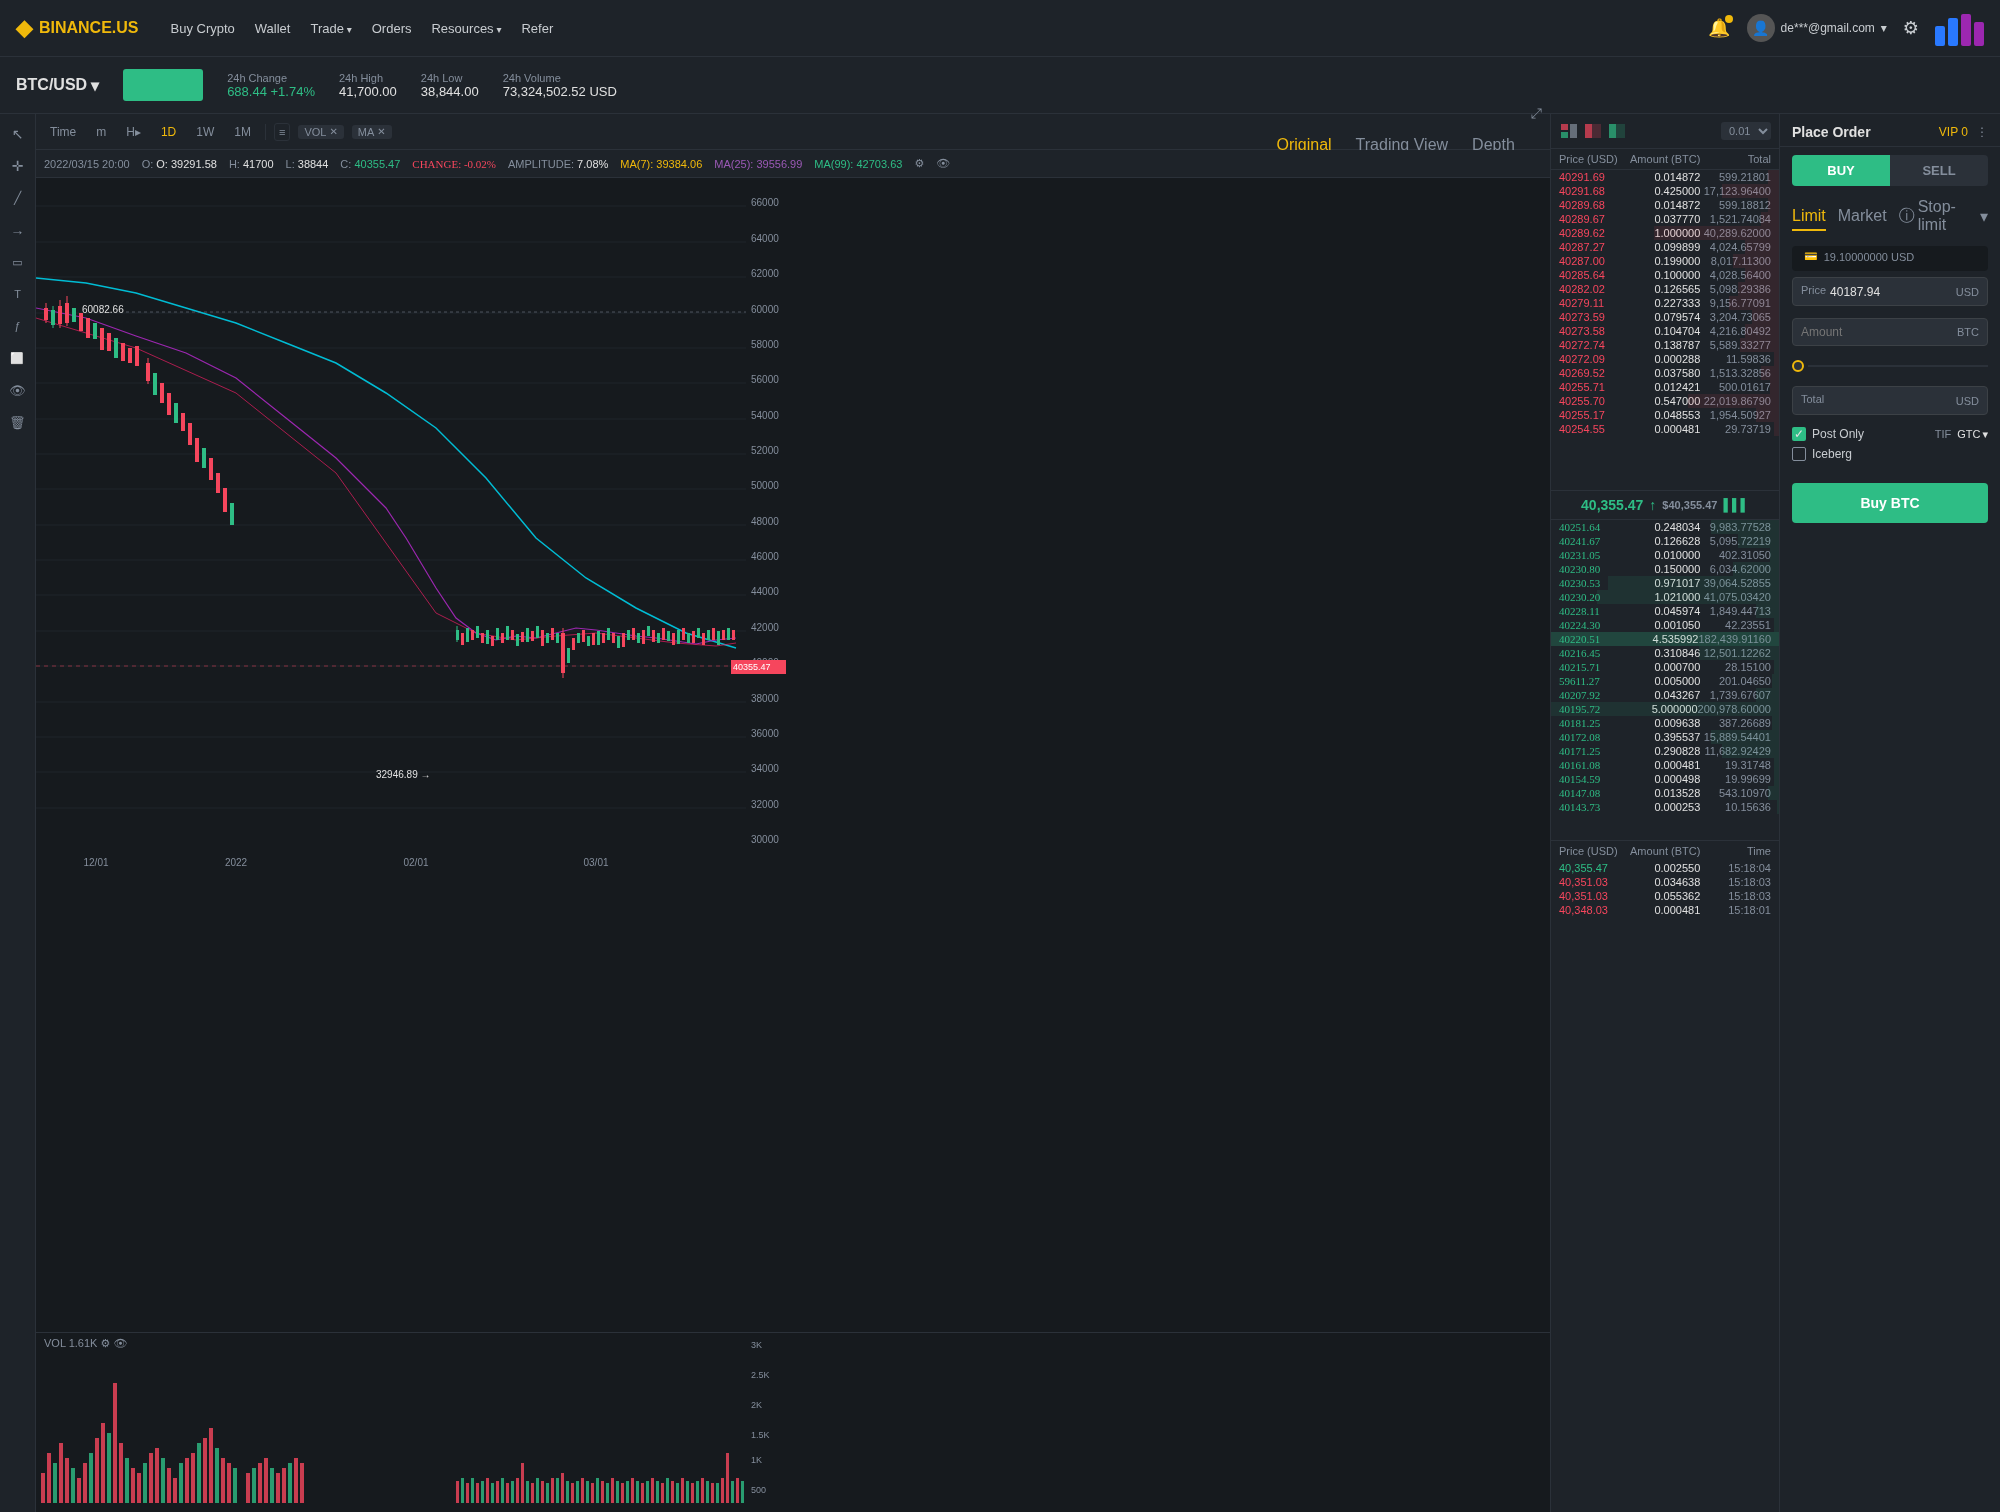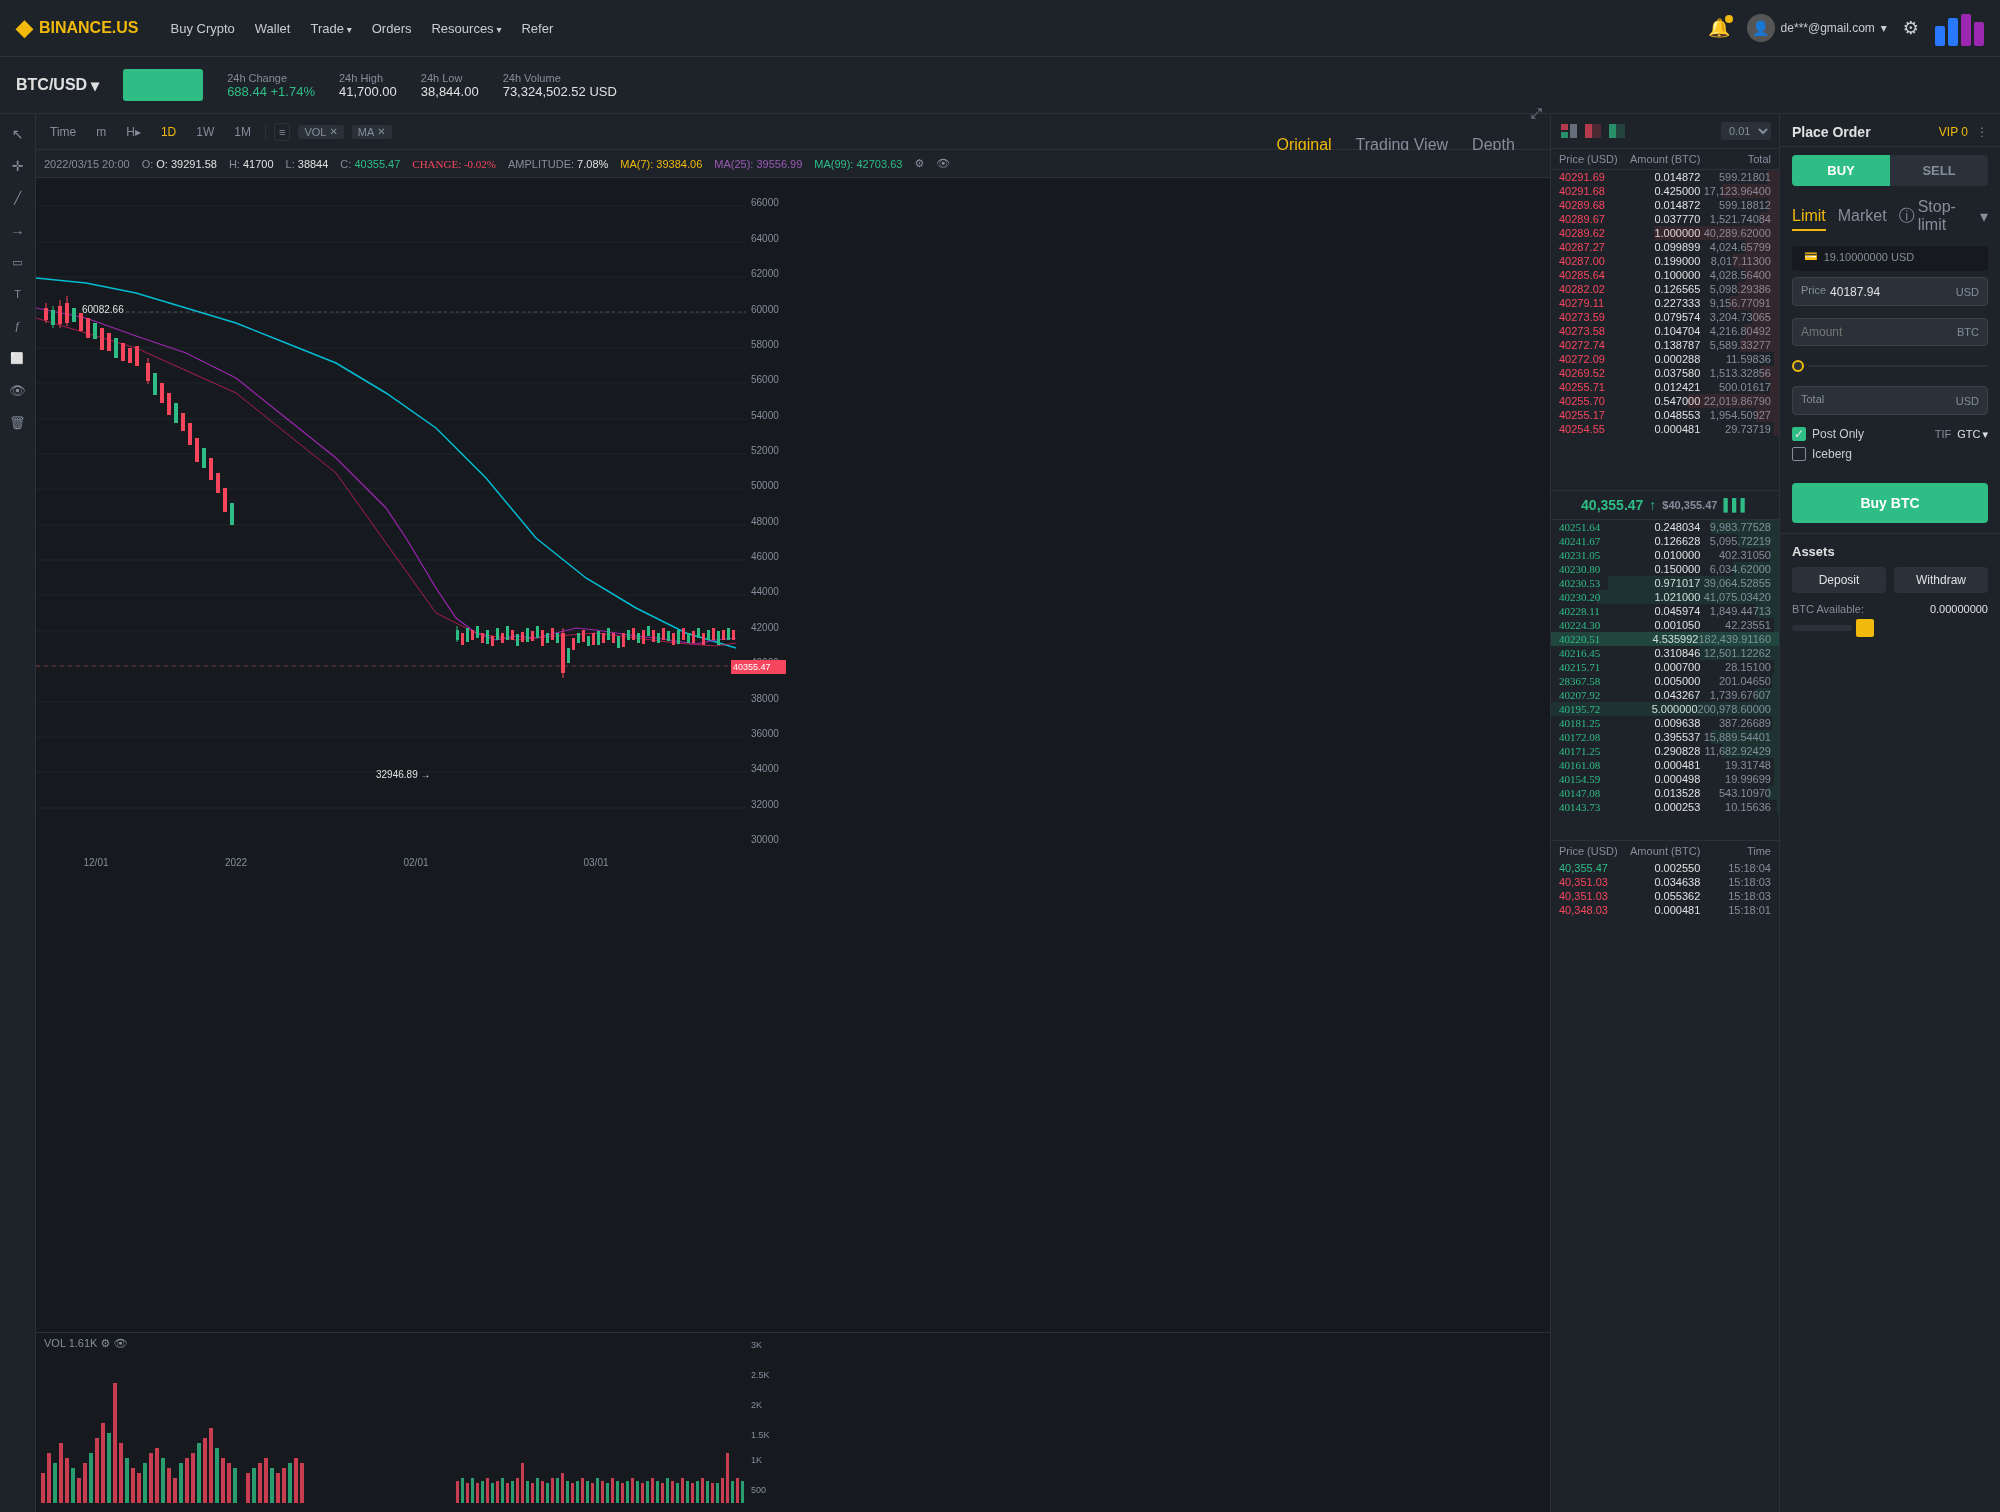--- a/index.html
+++ b/index.html
@@ -767,21 +767,21 @@
           <span class="total">12,501.12262</span>
         </div>
       <div class="ob-row">
           <div class="bg-bar green-bar" style="width:2%"></div>
           <span class="price green">40215.71</span>
           <span class="amount">0.000700</span>
           <span class="total">28.15100</span>
         </div>
       <div class="ob-row">
           <div class="bg-bar green-bar" style="width:3%"></div>
-          <span class="price green">28367.58</span>
+          <span class="price green">59611.27</span>
           <span class="amount">0.005000</span>
           <span class="total">201.04650</span>
         </div>
       <div class="ob-row">
           <div class="bg-bar green-bar" style="width:10%"></div>
           <span class="price green">40207.92</span>
           <span class="amount">0.043267</span>
           <span class="total">1,739.67607</span>
         </div>
       <div class="ob-row">
@@ -934,31 +934,14 @@
         </div>
       </div>
       <div class="checkbox-row">
         <div class="checkbox empty"></div>
         <span class="checkbox-label">Iceberg</span>
       </div>
     </div>
 
     <button class="buy-btn">Buy BTC</button>
 
-    <div class="assets-section">
-      <div class="assets-title">Assets</div>
-      <div class="asset-buttons">
-        <button class="asset-btn">Deposit</button>
-        <button class="asset-btn">Withdraw</button>
-      </div>
-      <div class="btc-available-row">
-        <span>BTC Available:</span>
-        <span class="btc-avail-value">0.00000000</span>
-      </div>
-      <div style="display:flex; align-items:center; gap:4px; margin-top:4px;">
-        <div style="background:#2b3139; height:6px; width:60px; border-radius:3px;">
-          <div style="width:0%; height:100%; background:#f0b90b; border-radius:3px;"></div>
-        </div>
-        <div style="background:#f0b90b; width:18px; height:18px; border-radius:2px;"></div>
-      </div>
-    </div>
   </div>
 </div>
 
 </body></html>

